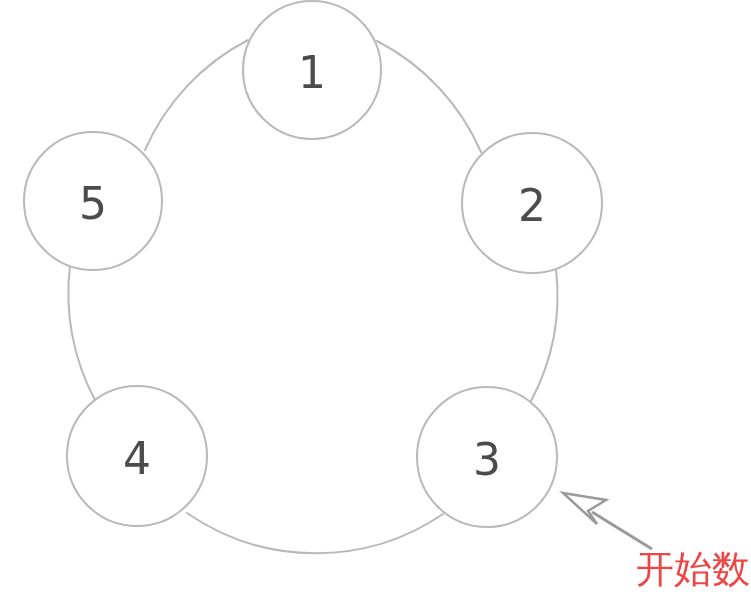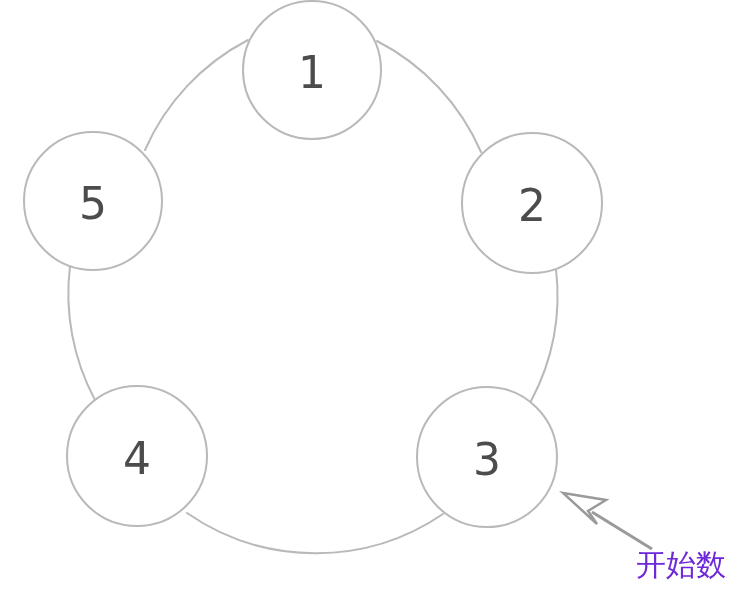--- a/index.html
+++ b/index.html
@@ -53,23 +53,23 @@
   }
   .pointer-head {
     fill: #ffffff;
     stroke: #9a9a9a;
     stroke-width: 2.5;
     stroke-linejoin: miter;
   }
   .annotation-text {
     position: absolute;
     font-family: "DejaVu Sans", "Liberation Sans", sans-serif;
-    font-size: 30px;
+    font-size: 38px;
     line-height: 1;
-    color: #6d28d9;
+    color: #ef4444;
     white-space: nowrap;
     user-select: none;
   }
 </style>
 </head>
 <body>
 
 <div id="canvas">
 
   <svg id="diagram-svg" viewBox="0 0 751 603" xmlns="http://www.w3.org/2000/svg">

